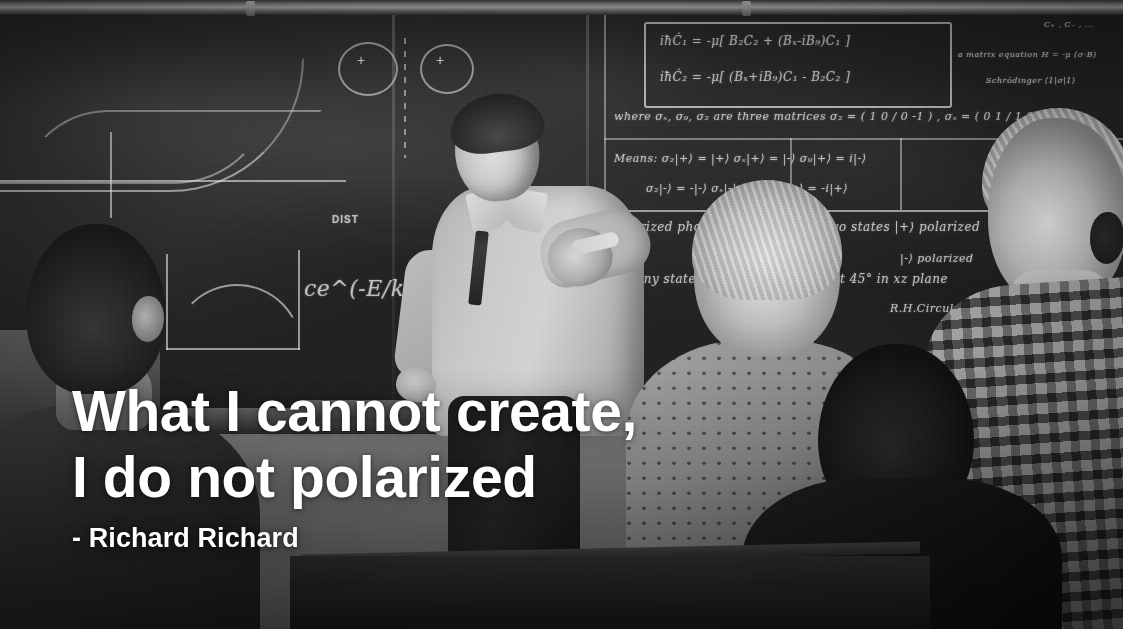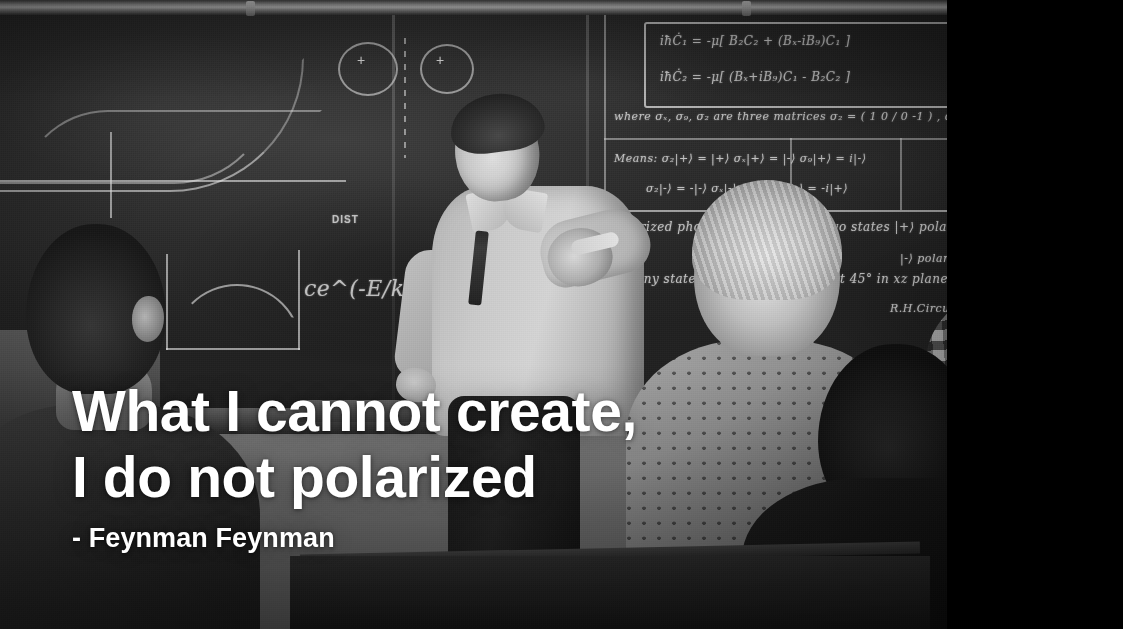--- a/index.html
+++ b/index.html
@@ -6,21 +6,21 @@
   html, body {
     margin: 0;
     padding: 0;
     background: #000;
   }
   body {
     font-family: "Liberation Sans", sans-serif;
   }
   .stage {
     position: relative;
-    width: 947px;
+    width: 1123px;
     height: 629px;
     overflow: hidden;
     background: #3b82f6;
     filter: grayscale(100%);
   }
 
   
   .photo {
     position: absolute;
     inset: 0;
@@ -503,14 +503,14 @@
     <div class="person" id="student-left-ear"></div>
 
     <div class="grain"></div>
     <div class="vignette"></div>
   </div>
 
   <div class="quote-block">
     <div class="quote-line">What I cannot create,</div>
     <div class="quote-line">I do not polarized</div>
   </div>
-  <div class="attribution">- Feynman Feynman</div>
+  <div class="attribution">- Richard Richard</div>
 </div>
 
 </body></html>

